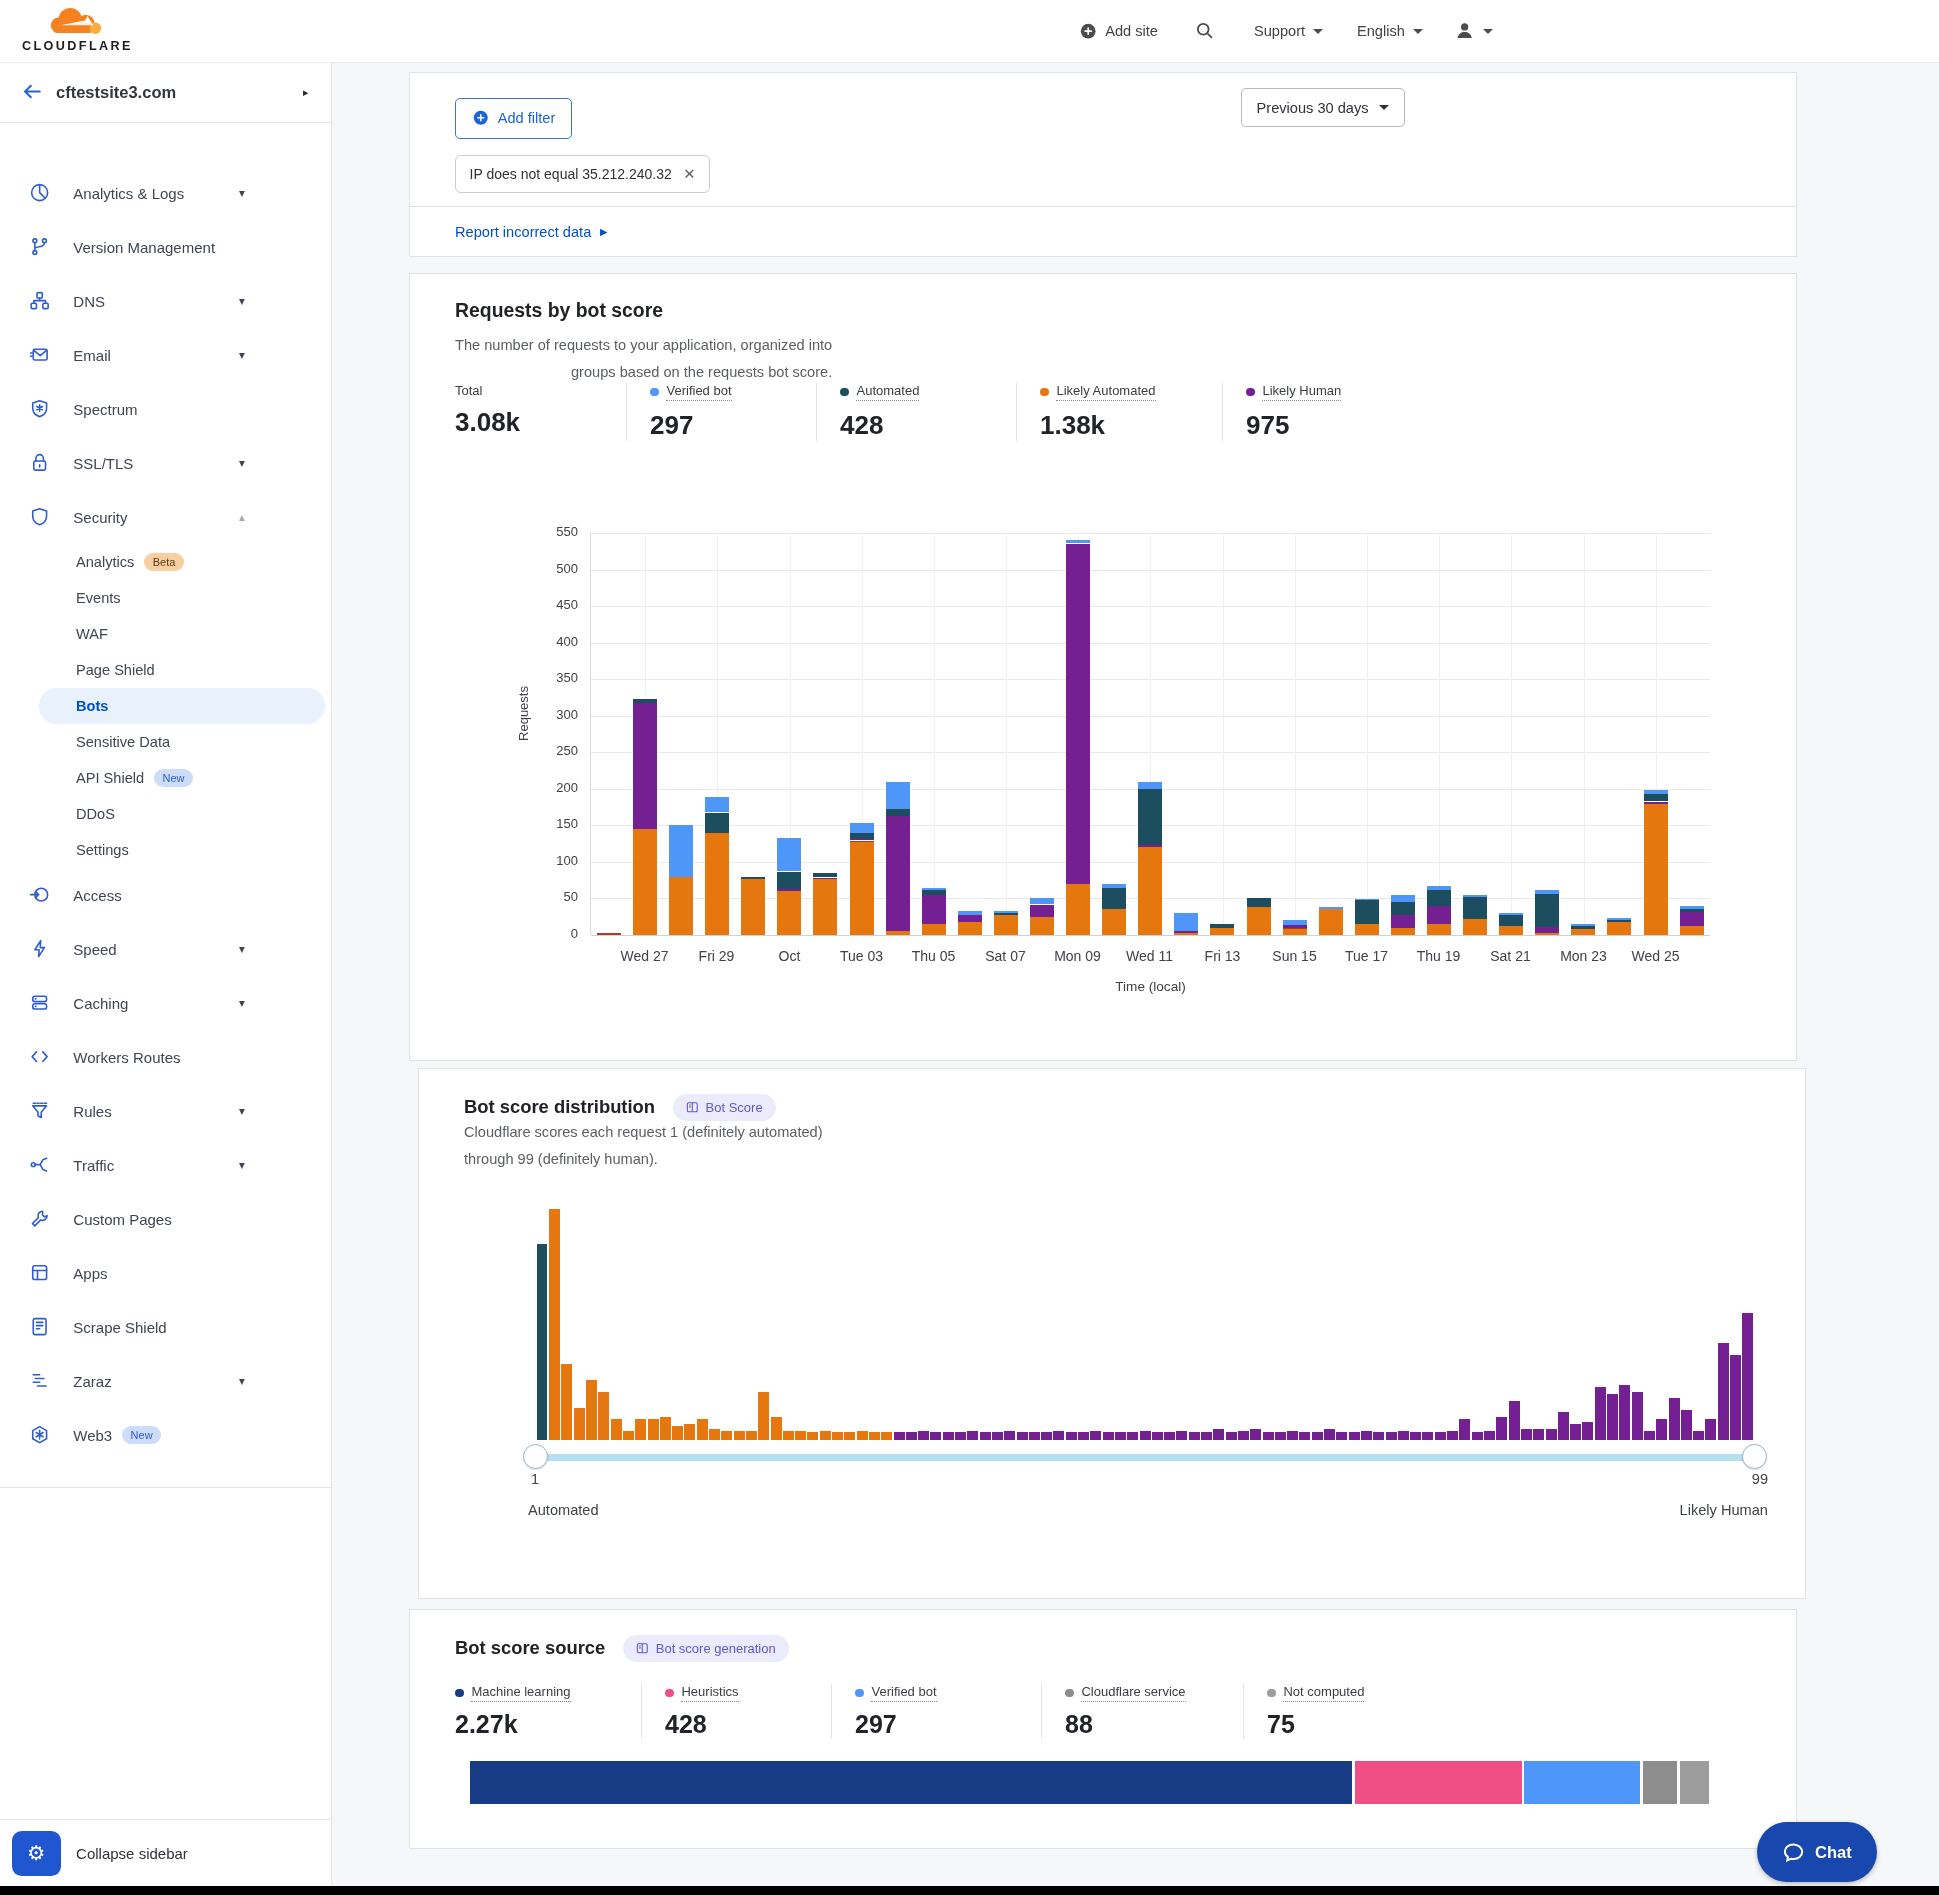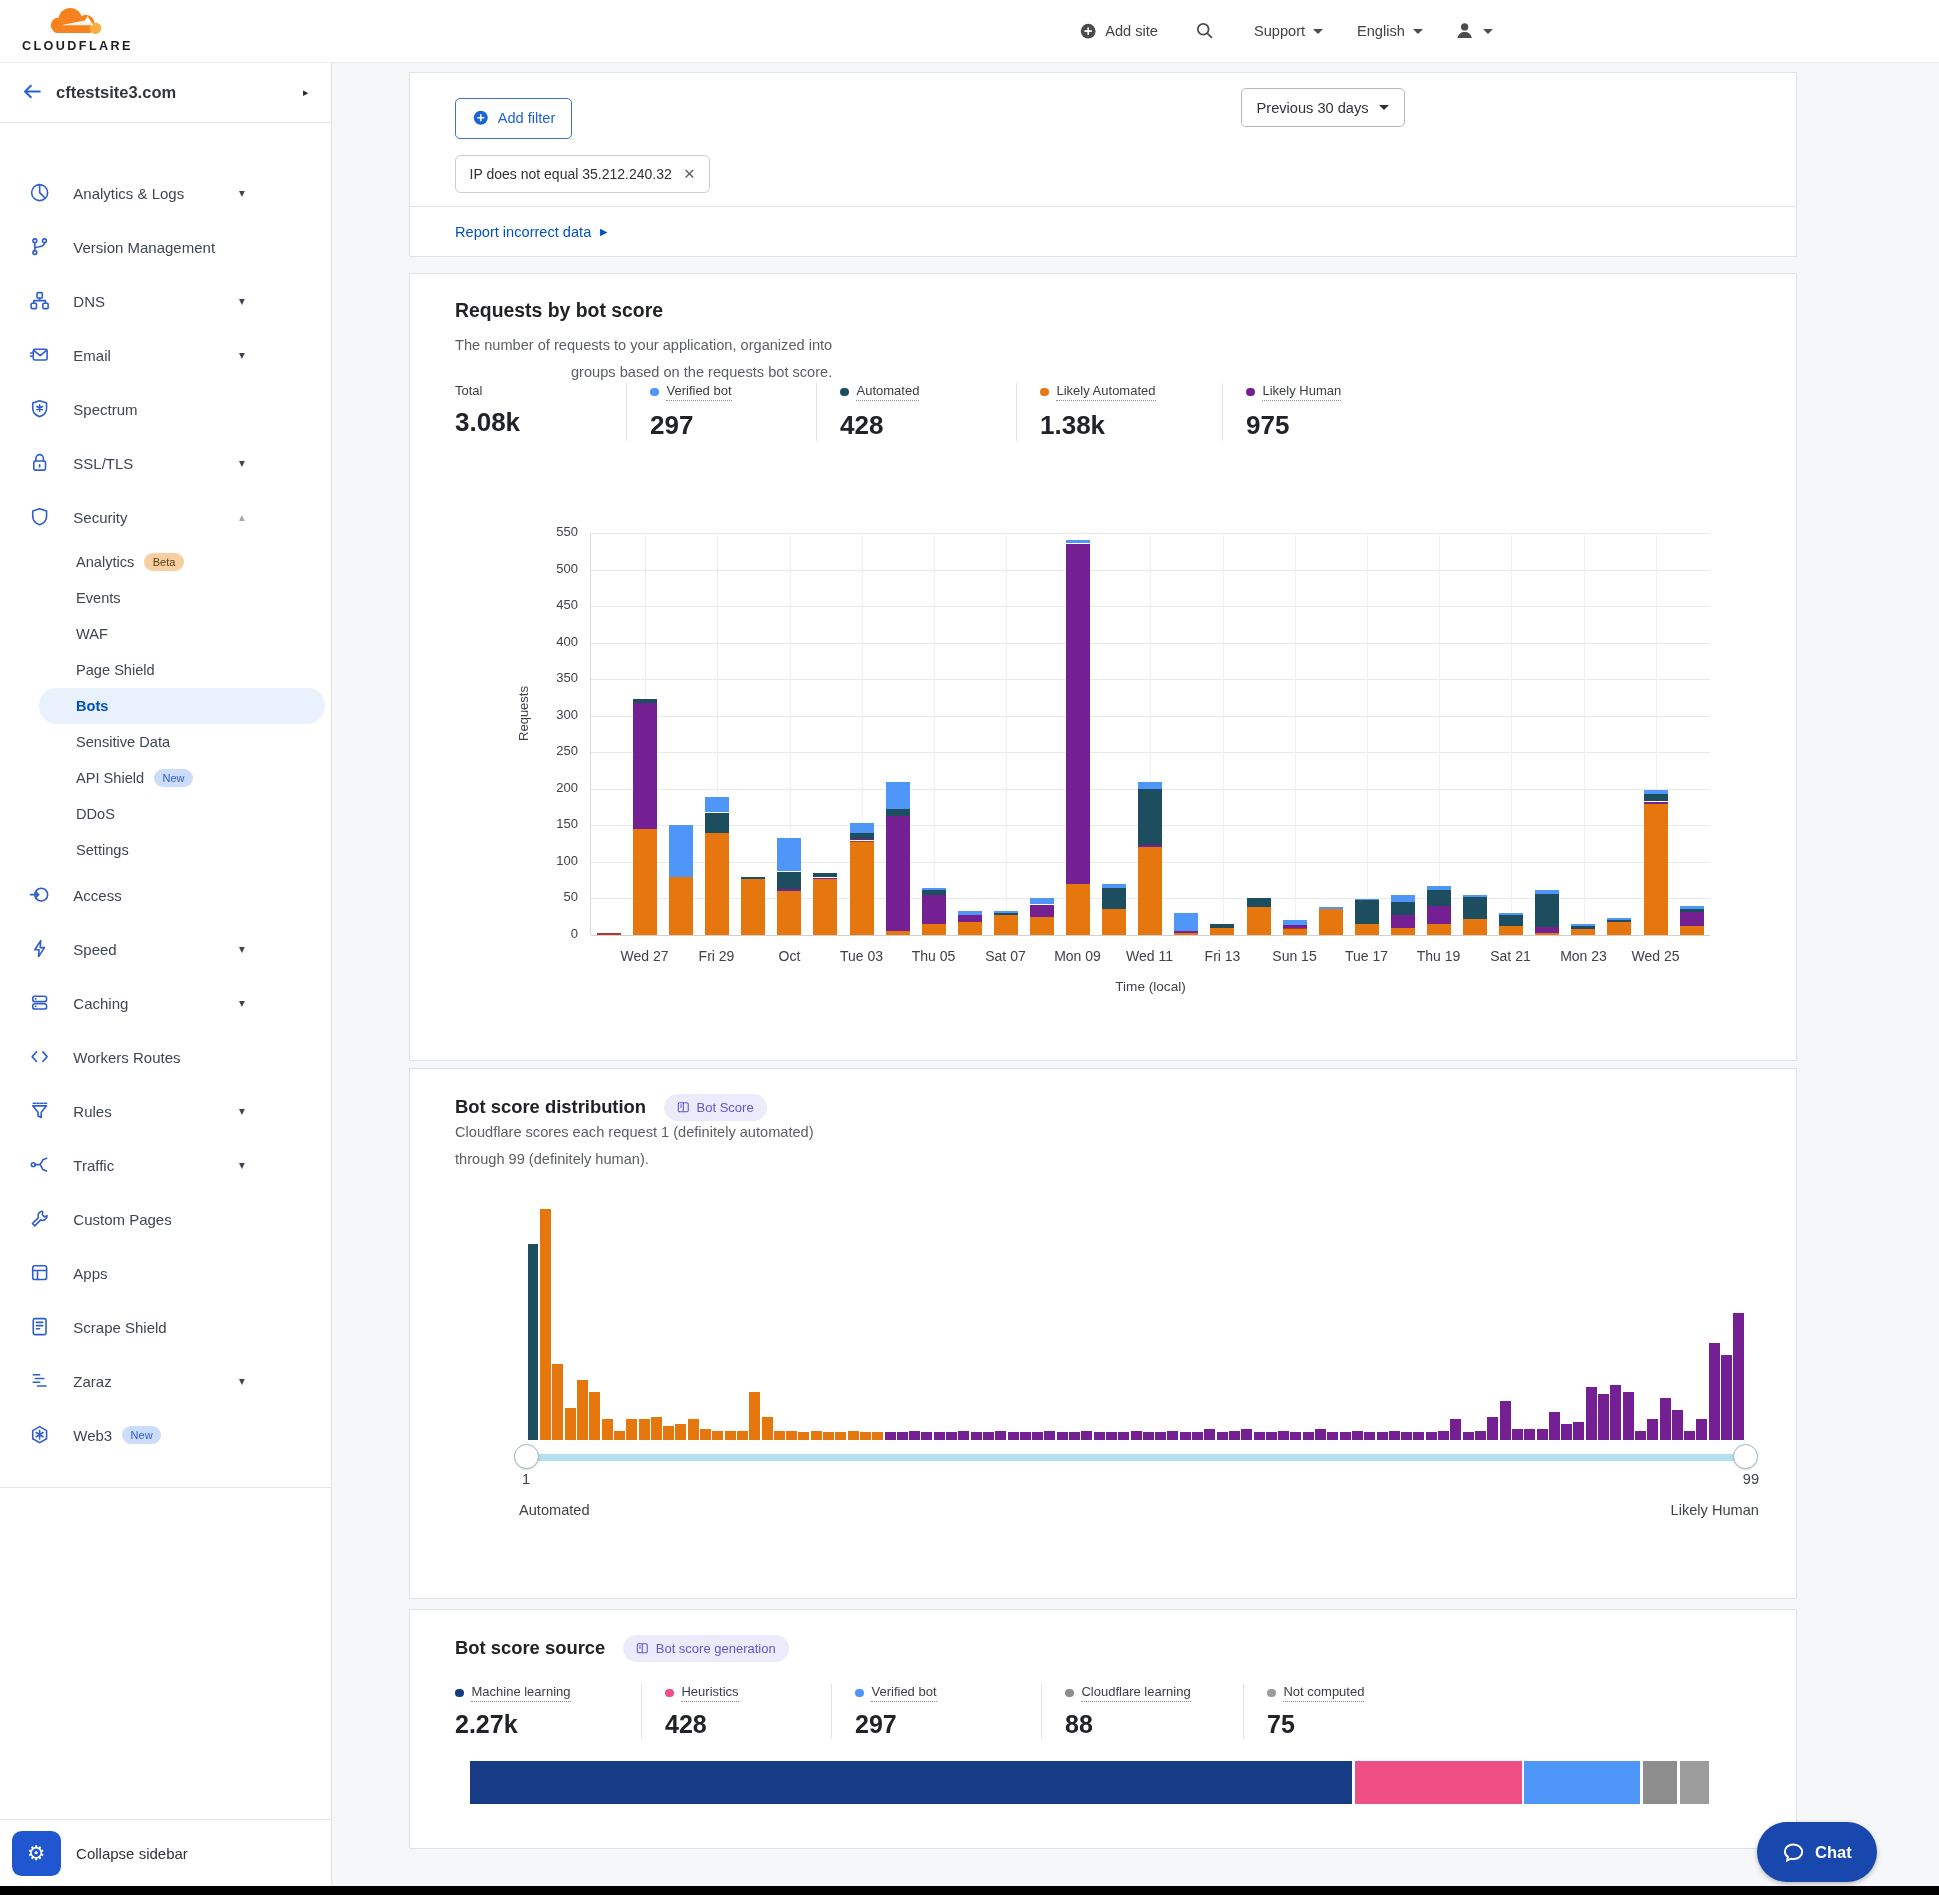--- a/index.html
+++ b/index.html
@@ -63,21 +63,21 @@
   .gridline{position:absolute;left:0;width:100%;height:1px;background:#e9e9e9;}
   .gridline.zero{background:#cfcfcf;}
   .vgrid{position:absolute;top:0;bottom:0;width:1px;background:#efefef;}
   .ylab{position:absolute;left:-60px;width:47px;text-align:right;font-size:13px;color:#3f4247;}
   .ylabel-rot{position:absolute;left:-95px;top:173px;transform:rotate(-90deg);font-size:13px;color:#3f4247;}
   .bar{position:absolute;width:24px;}
   .seg{position:absolute;left:0;width:100%;}
   .xlab{position:absolute;top:415px;width:87px;margin-left:-44px;text-align:center;font-size:14px;color:#3f4247;}
   .xaxis-title{position:absolute;top:446px;left:0;width:100%;text-align:center;font-size:13.6px;color:#3f4247;}
   
-  #dist-card{left:77px;top:1006px;width:1388px;height:531px;}
+  #dist-card{left:86px;top:1006px;width:1388px;height:531px;}
   .pill{display:inline-flex;align-items:center;gap:6.8px;background:#ecebfb;color:#5f58d0;font-size:13px;font-weight:normal;border-radius:15.5px;padding:5.8px 13.6px;cursor:pointer;}
   #hist{position:absolute;left:117px;top:136px;width:1218px;height:235px;}
   .hbar{position:absolute;bottom:0;width:10.7px;}
   .slider{position:absolute;left:117px;top:385px;width:1218px;height:6.8px;background:#b5e0f2;border-radius:3.9px;}
   .handle{position:absolute;top:-9.7px;width:25px;height:25px;border-radius:50%;background:#fff;border:1.5px solid #9db6c8;box-sizing:border-box;box-shadow:0 1px 1.9px rgba(0,0,0,.15);cursor:pointer;}
   .slider-num{position:absolute;top:402px;font-size:14.6px;color:#3f4247;}
   .slider-word{position:absolute;top:433px;font-size:14.6px;color:#3f4247;}
   
   #source-card{left:77px;top:1547px;width:1388px;height:240px;}
   #source-stats{top:74px;}
@@ -799,21 +799,21 @@
         <div class="stat-col" style="width: 210px;">
           <div class="stat-head">
             <span class="stat-dot" style="background:#4e97f9"></span>
             <span class="stat-lbl u">Verified bot</span>
           </div>
           <div class="stat-val">297</div>
         </div>
         <div class="stat-col" style="width: 202px;">
           <div class="stat-head">
             <span class="stat-dot" style="background:#8d8d8d"></span>
-            <span class="stat-lbl u">Cloudflare learning</span>
+            <span class="stat-lbl u">Cloudflare service</span>
           </div>
           <div class="stat-val">88</div>
         </div>
         <div class="stat-col" style="width: 223px;">
           <div class="stat-head">
             <span class="stat-dot" style="background:#9c9c9c"></span>
             <span class="stat-lbl u">Not computed</span>
           </div>
           <div class="stat-val">75</div>
         </div>

